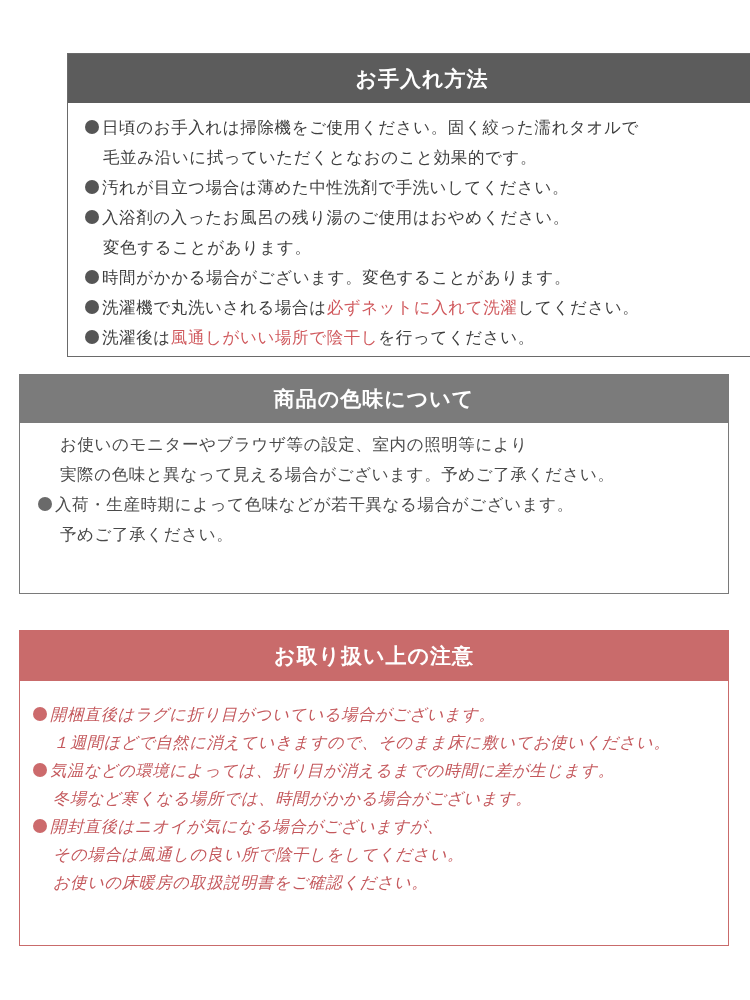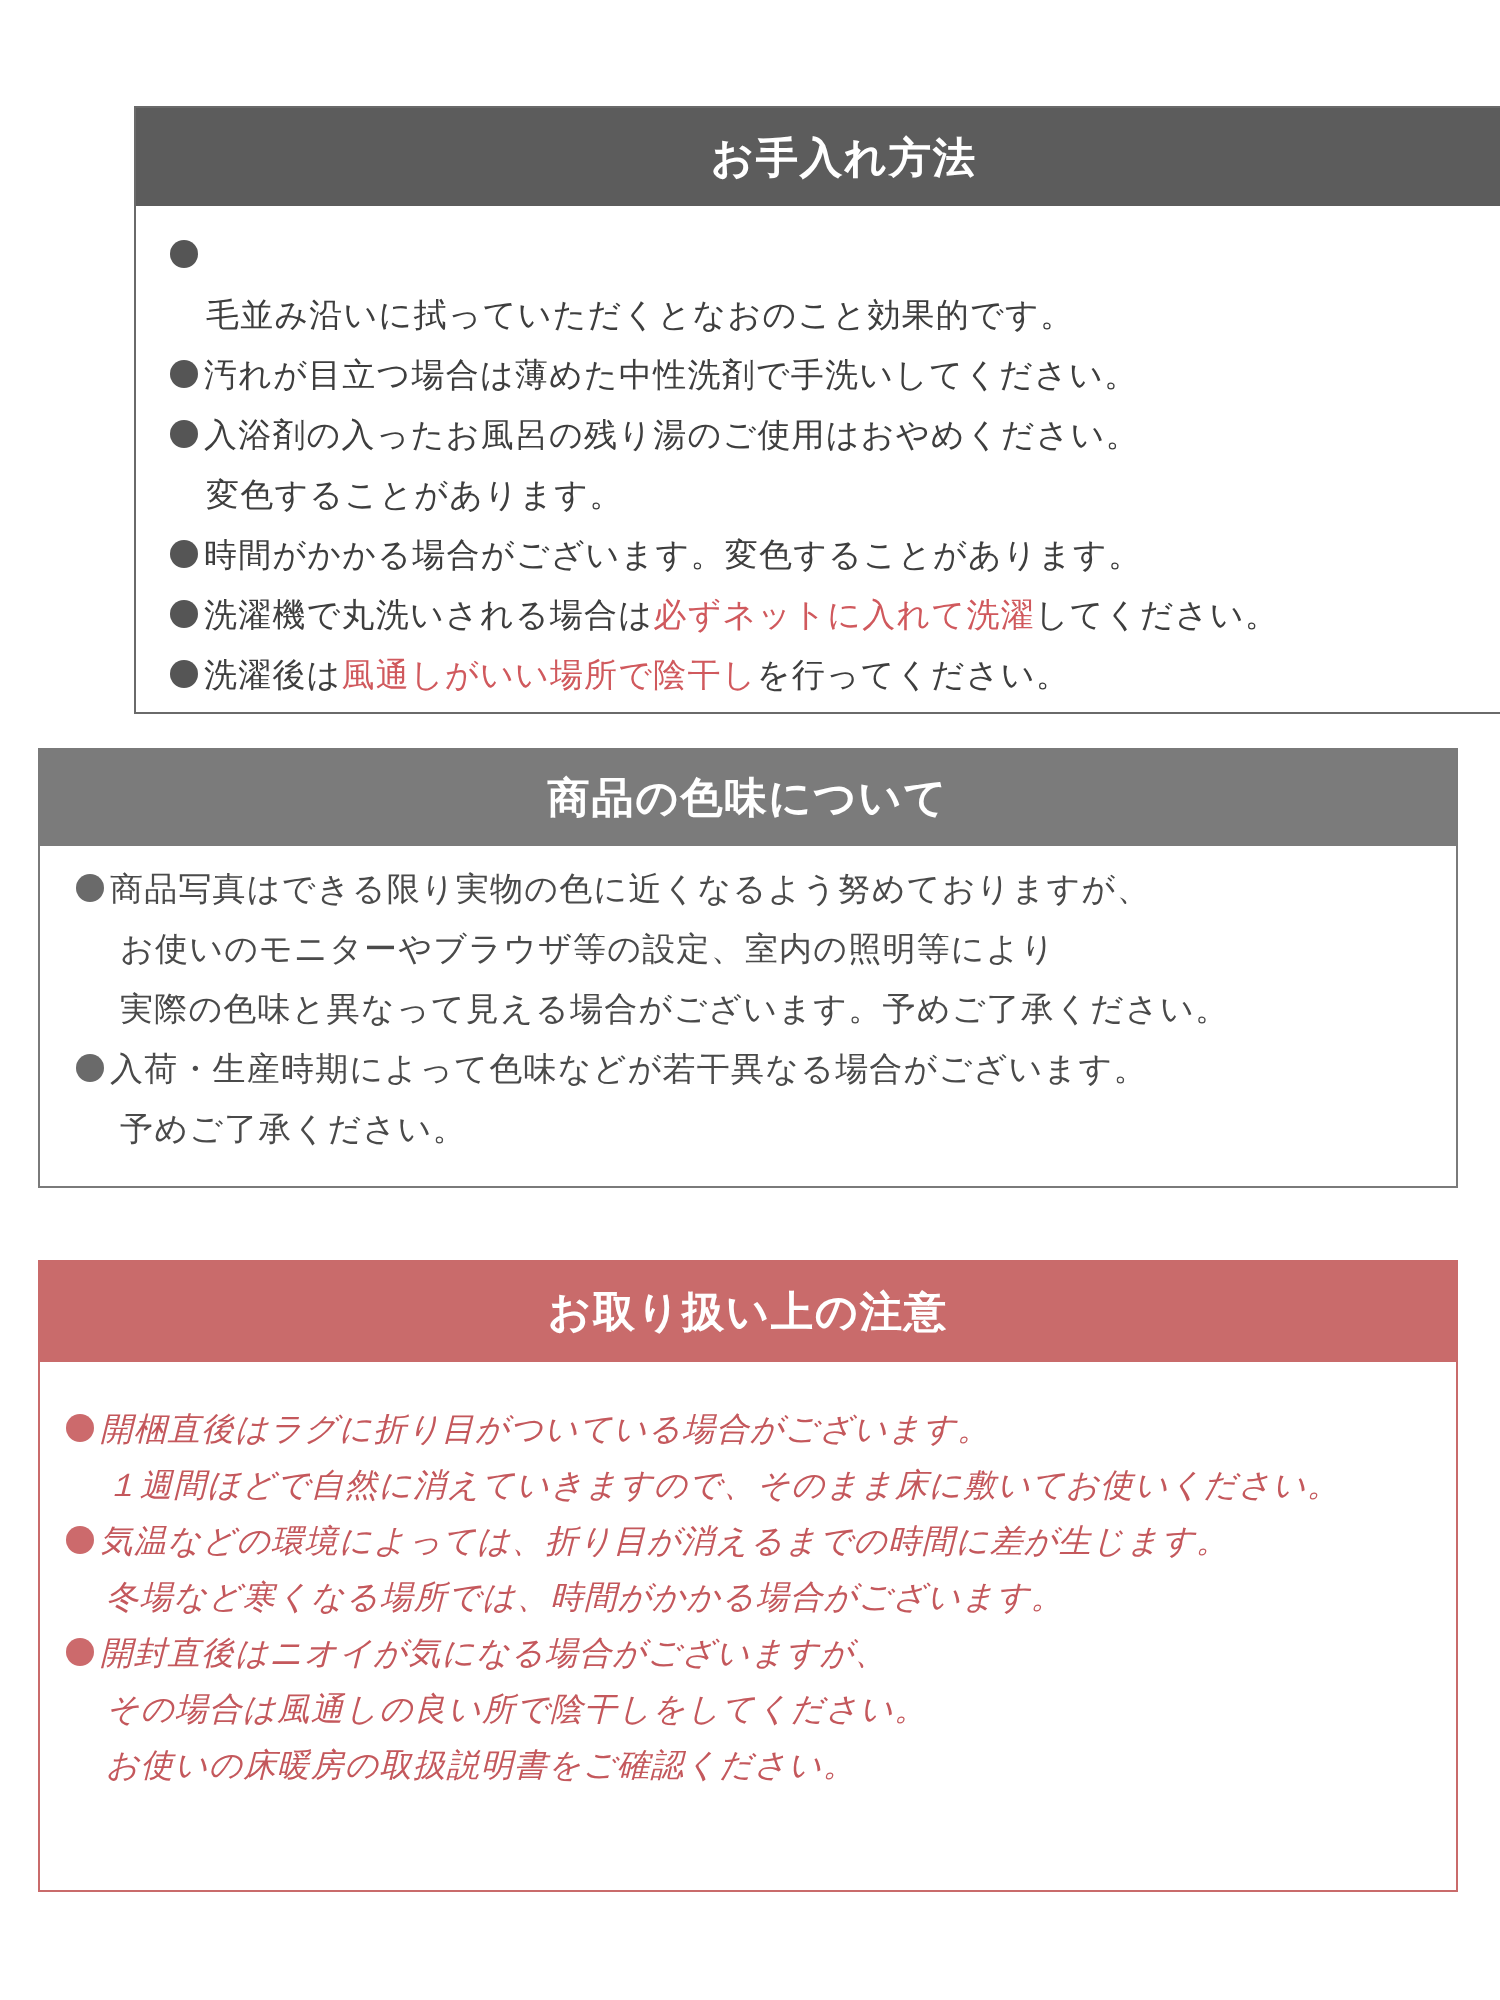--- a/index.html
+++ b/index.html
@@ -72,37 +72,36 @@
     #box3 .line.cont { padding-left: 20px; }
   </style>
 </head>
 <body>
 
 <section id="box1" class="box">
   <div class="box-header" style="background: rgb(92, 92, 92);">
     <span>お手入れ方法</span>
   </div>
   <div class="box-body" style="color: rgb(62, 62, 62);">
-      <div class="line"><span class="bullet" style="background: rgb(85, 85, 85);"></span></div>
+      <div class="line"><span class="bullet" style="background: rgb(85, 85, 85);"></span><span>日頃のお手入れは掃除機をご使用ください。固く絞った濡れタオルで</span></div>
       <div class="line cont"><span>毛並み沿いに拭っていただくとなおのこと効果的です。</span></div>
       <div class="line"><span class="bullet" style="background: rgb(85, 85, 85);"></span><span>汚れが目立つ場合は薄めた中性洗剤で手洗いしてください。</span></div>
       <div class="line"><span class="bullet" style="background: rgb(85, 85, 85);"></span><span>入浴剤の入ったお風呂の残り湯のご使用はおやめください。</span></div>
       <div class="line cont"><span>変色することがあります。</span></div>
       <div class="line"><span class="bullet" style="background: rgb(85, 85, 85);"></span><span>時間がかかる場合がございます。変色することがあります。</span></div>
       <div class="line"><span class="bullet" style="background: rgb(85, 85, 85);"></span><span>洗濯機で丸洗いされる場合は</span><span style="color: rgb(208, 89, 93);">必ずネットに入れて洗濯</span><span>してください。</span></div>
       <div class="line"><span class="bullet" style="background: rgb(85, 85, 85);"></span><span>洗濯後は</span><span style="color: rgb(208, 89, 93);">風通しがいい場所で陰干し</span><span>を行ってください。</span></div>
     </div>
 </section>
 
 <section id="box2" class="box">
   <div class="box-header" style="background: rgb(123, 123, 123);">
     <span>商品の色味について</span>
   </div>
   <div class="box-body" style="color: rgb(74, 74, 74);">
-      <div class="line"><span class="bullet" style="background: rgb(106, 106, 106);"></span><span>商品写真はできる限り実物の色に近くなるよう努めておりますが、</span></div>
       <div class="line cont"><span>お使いのモニターやブラウザ等の設定、室内の照明等により</span></div>
       <div class="line cont"><span>実際の色味と異なって見える場合がございます。予めご了承ください。</span></div>
       <div class="line"><span class="bullet" style="background: rgb(106, 106, 106);"></span><span>入荷・生産時期によって色味などが若干異なる場合がございます。</span></div>
       <div class="line cont"><span>予めご了承ください。</span></div>
     </div>
 </section>
 
 <section id="box3" class="box" style="border-color: rgb(201, 107, 107);">
   <div class="box-header" style="background: rgb(201, 107, 107);">
     <span>お取り扱い上の注意</span>

